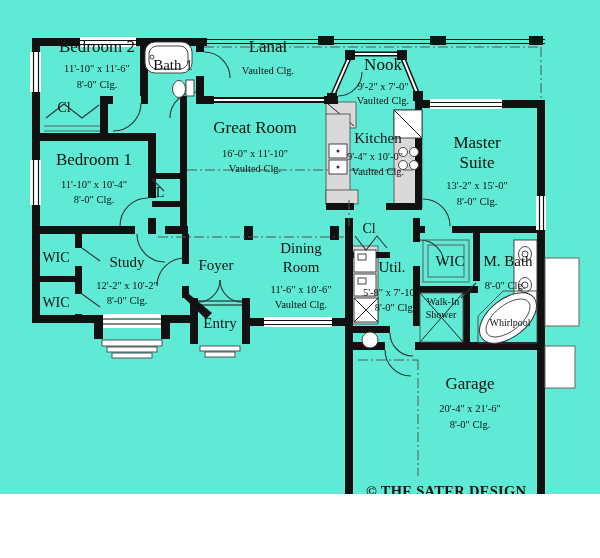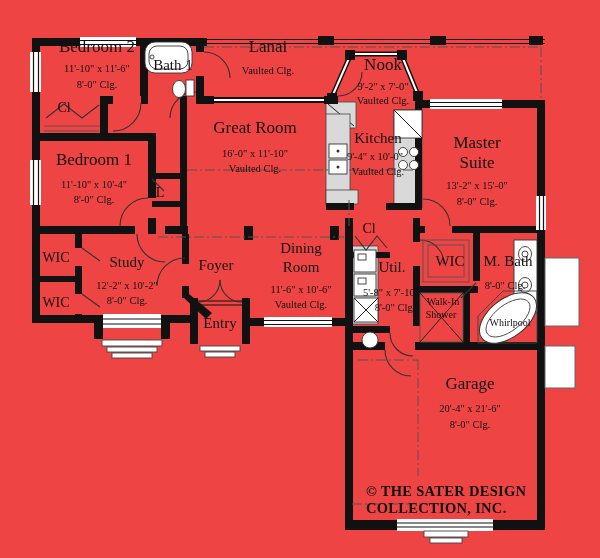--- a/index.html
+++ b/index.html
@@ -1,16 +1,16 @@
 <!DOCTYPE html>
 <html><head>
 <meta charset="utf-8">
 <style>
   html,body{margin:0;padding:0;background:#ffffff;}
-  #stage{position:relative;width:600px;height:558px;background:#ef4444;overflow:hidden;
+  #stage{position:relative;width:600px;height:494px;background:#5eead4;overflow:hidden;
          font-family:"Liberation Serif", serif;}
   svg{position:absolute;top:0;left:0;}
   .room-name{font-size:17px;fill:#111;text-anchor:middle;}
   .room-name-sm{font-size:15px;fill:#111;text-anchor:middle;}
   .room-dims{font-size:10.5px;fill:#111;text-anchor:middle;}
   .label-xs{font-size:10px;fill:#111;text-anchor:middle;}
   .closet-label{font-size:14px;fill:#111;text-anchor:middle;}
   .copyright{font-size:14.5px;font-weight:bold;fill:#111;text-anchor:start;letter-spacing:.3px;}
   .wall{fill:#111111;stroke:none;}
   .thinline{stroke:#222;stroke-width:1;fill:none;}

